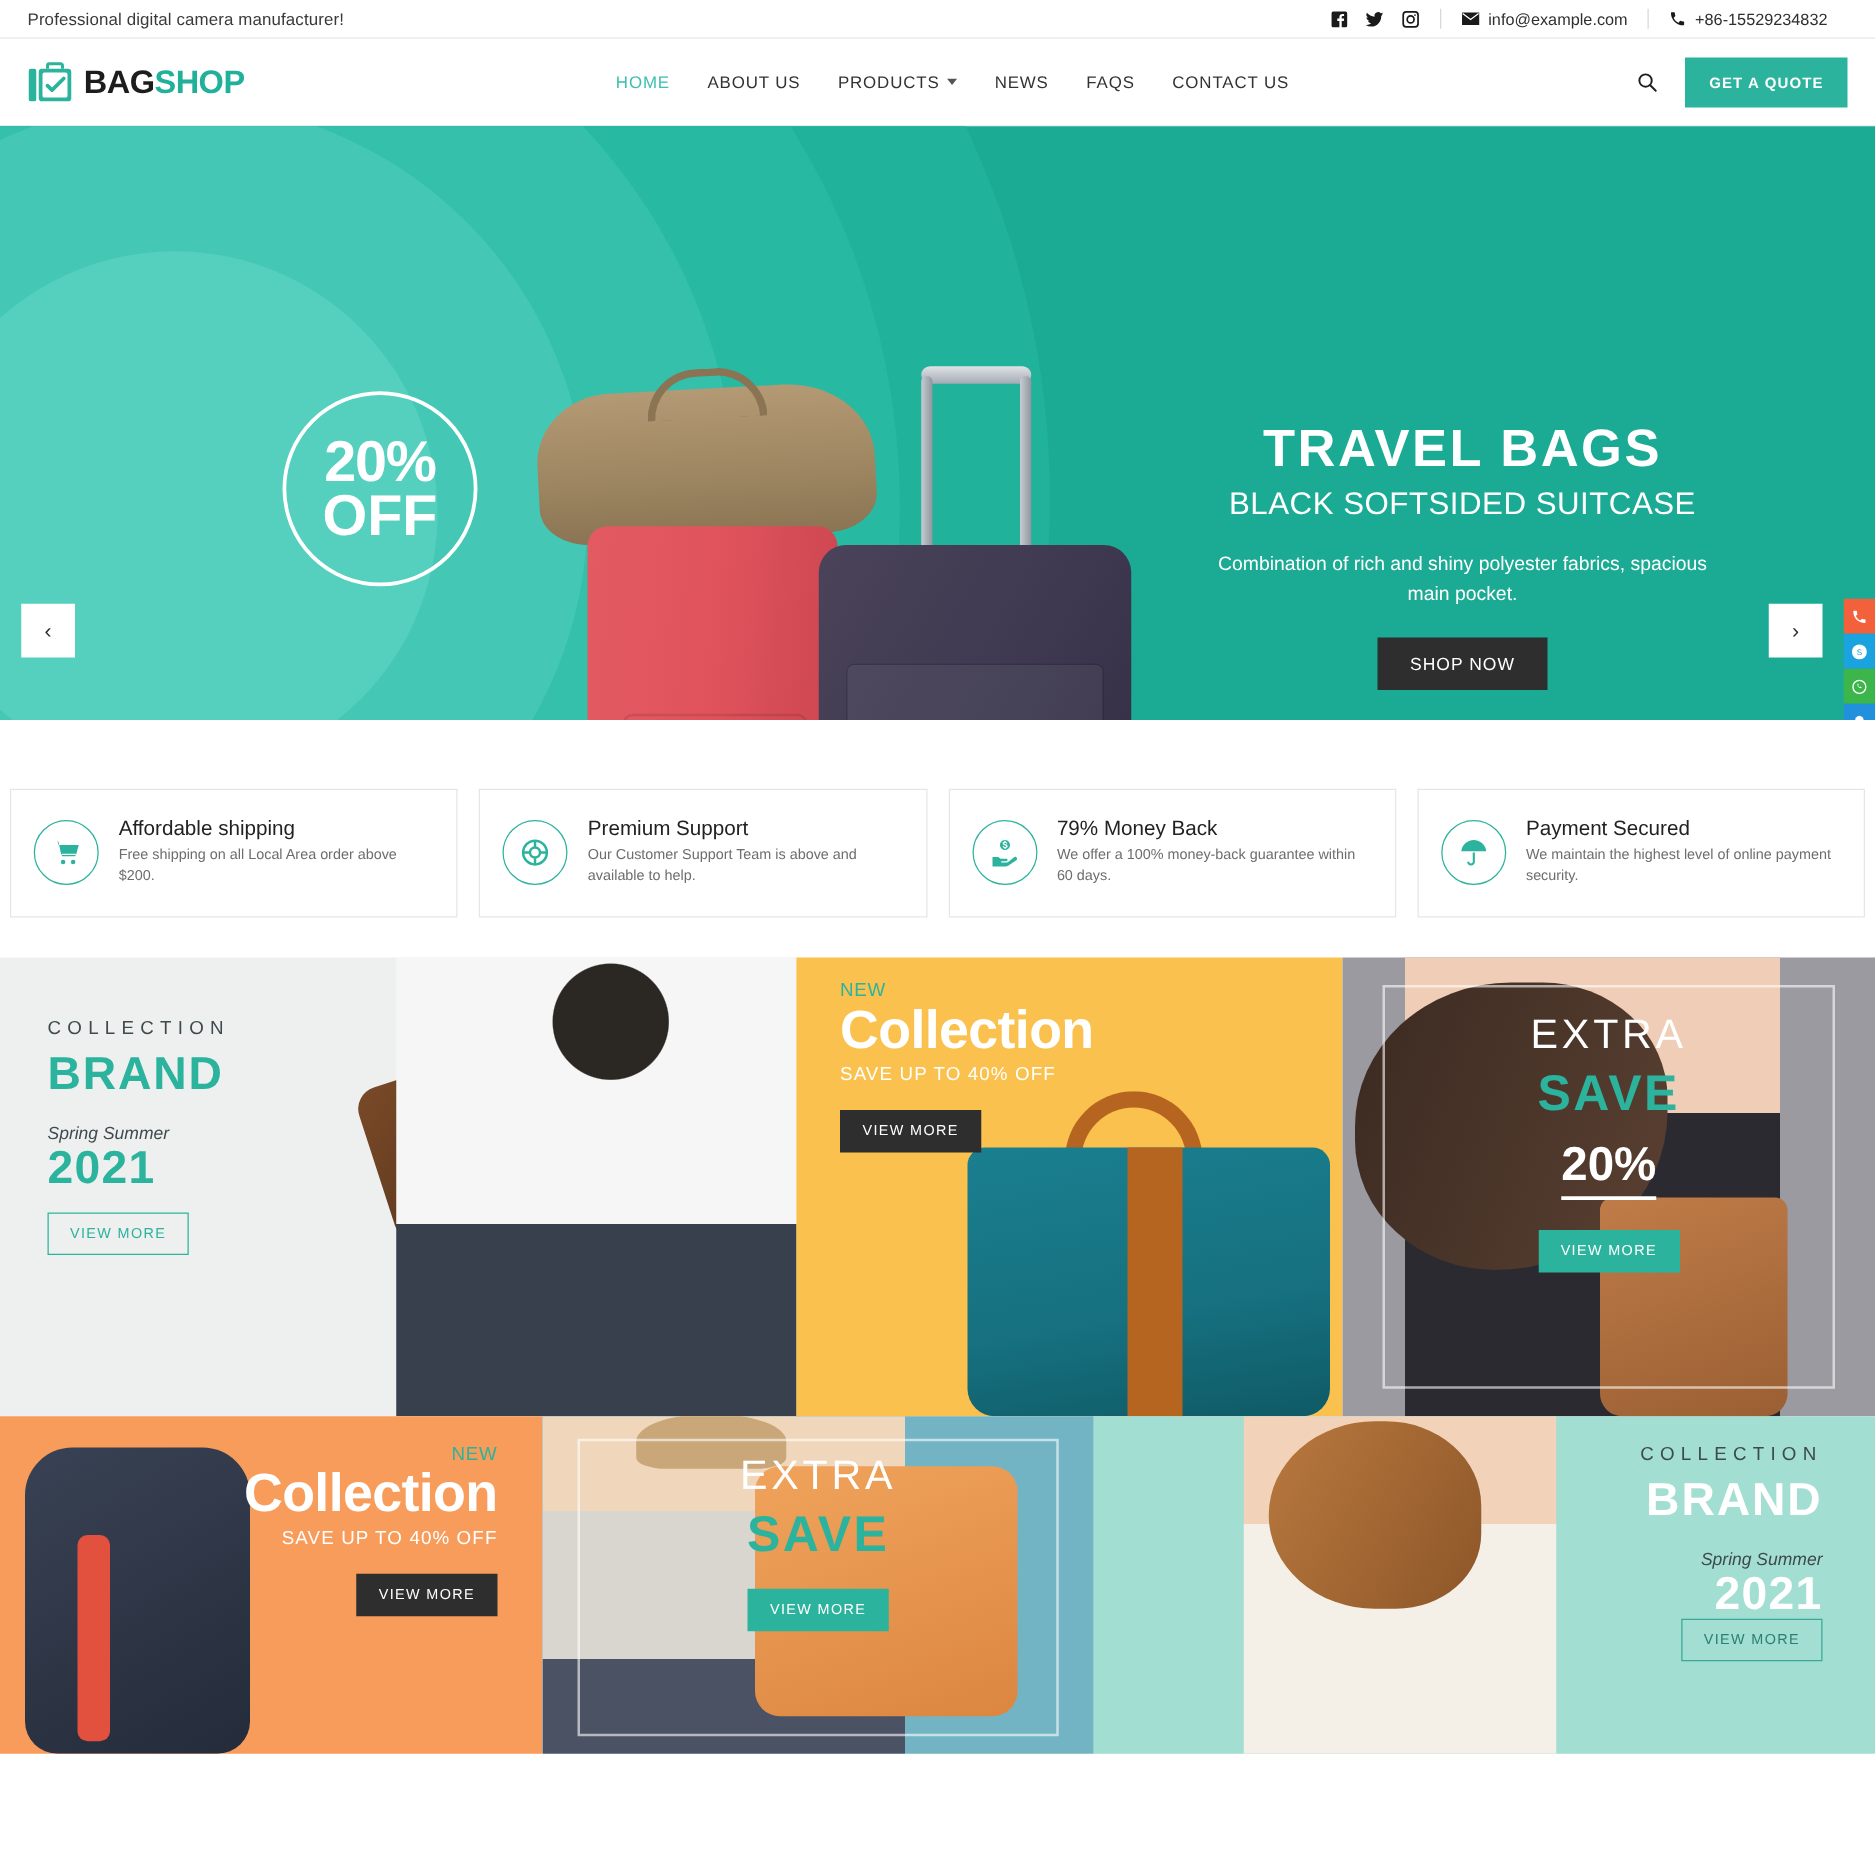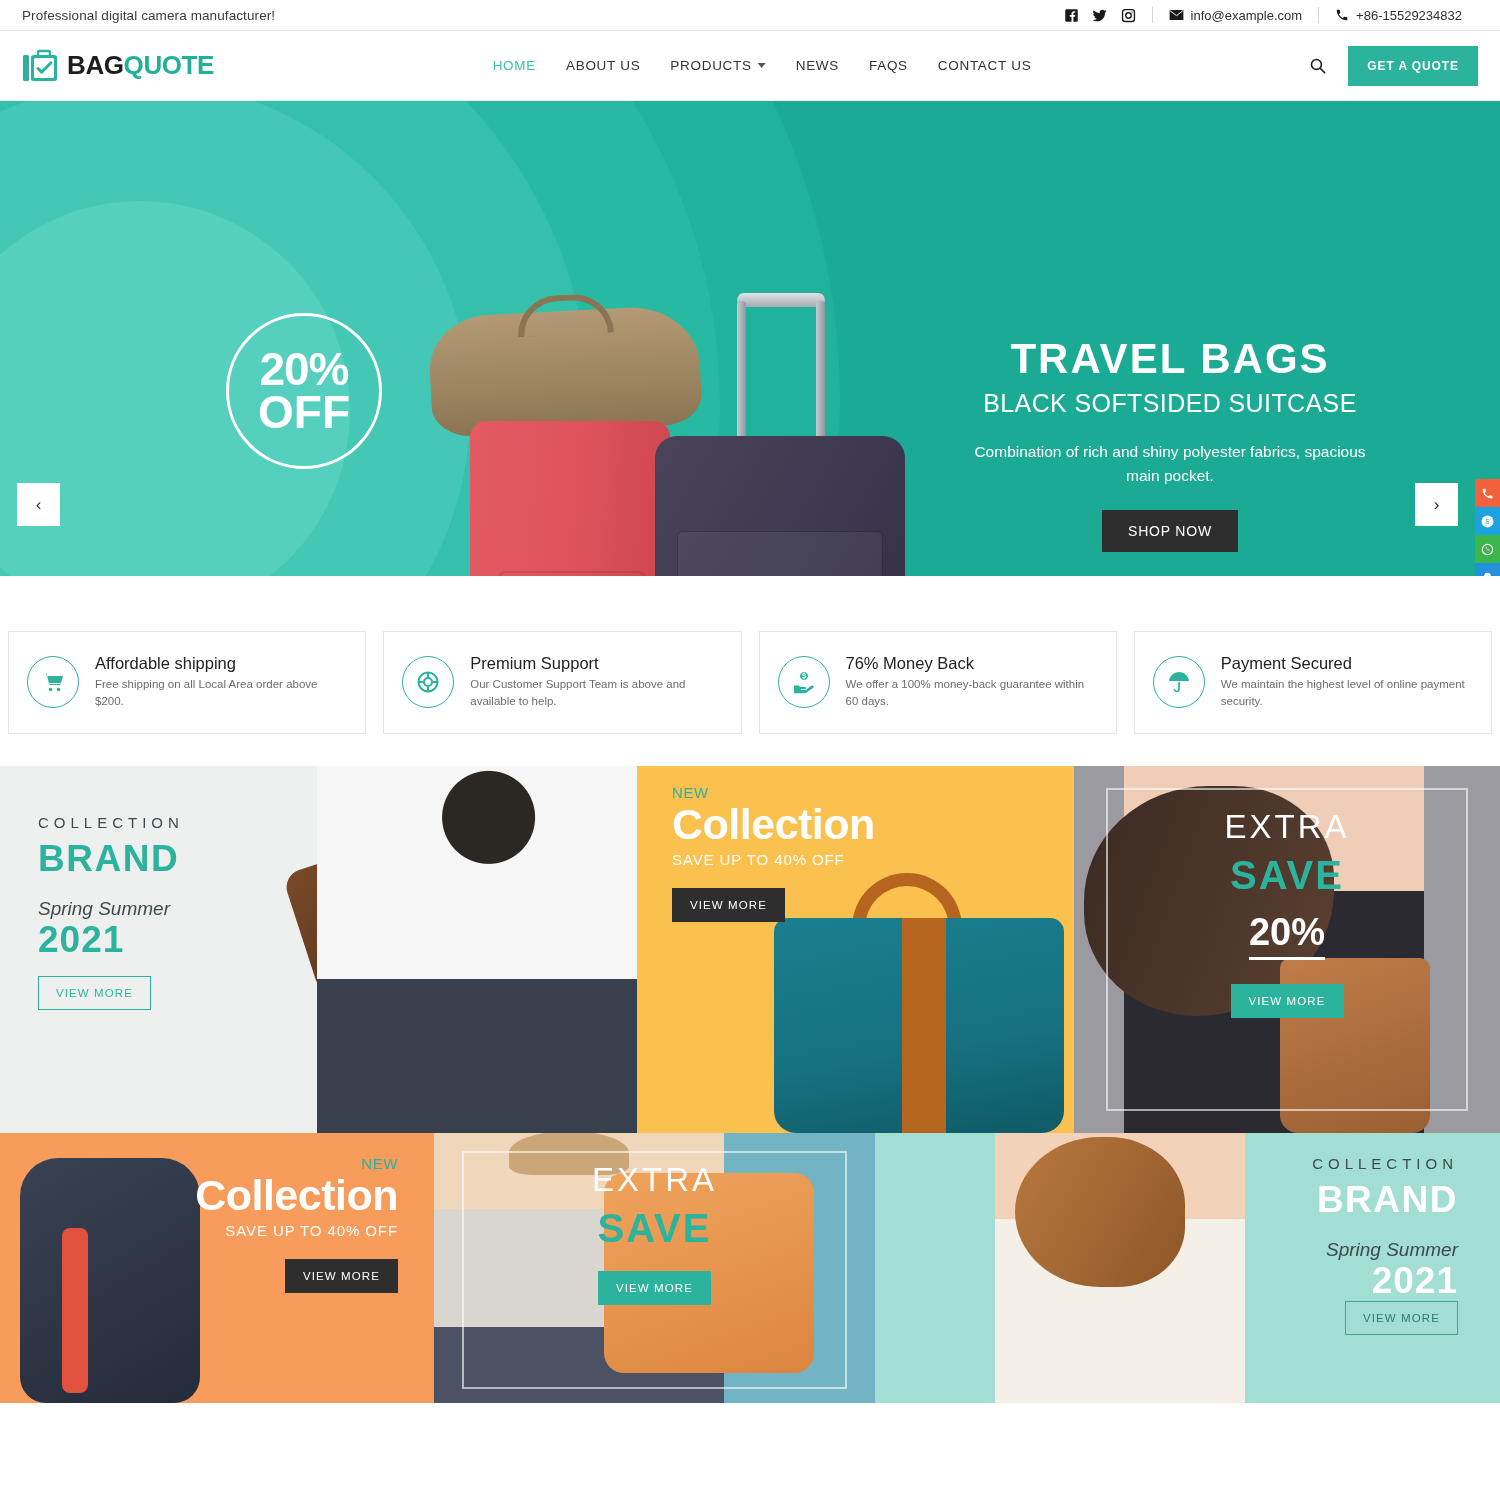--- a/index.html
+++ b/index.html
@@ -188,21 +188,21 @@
 
   .t-orange      { flex: 0 0 434px; background: #f79c5a; }
   .t-blue        { flex: 0 0 441px; background: #72b4c4; }
   .t-mint        { flex: 1 1 auto;  background: #a2ded1; }
 
   .tile-pad { position: absolute; z-index: 3; }
 
   .kicker-dark { font-size: 15px; letter-spacing: 5px; color: #3d4a4e; }
   .brand-big { font-size: 37px; font-weight: 700; letter-spacing: 1.5px; color: #2cb39d; margin-top: 7px; }
   .brand-big.white { color: #fff; }
-  .spring { font-size: 19px; font-style: italic; color: #3e4a4e; margin-top: 18px; }
+  .spring { font-size: 14px; font-style: italic; color: #3e4a4e; margin-top: 18px; }
   .year { font-size: 37px; font-weight: 700; color: #2cb39d; letter-spacing: 1px; line-height:1.1; }
   .year.white { color: #fff; }
 
   .btn-outline {
     display:inline-block; margin-top: 16px; border: 1px solid #2cb39d; color: #2cb39d;
     background: transparent; font-size: 11.5px; letter-spacing: 1.1px;
     padding: 10px 17px; cursor: pointer; font-family: "Liberation Sans", sans-serif;
   }
   .btn-dark {
     display:inline-block; background: #2e2e2e; color: #fff; border: none;
@@ -324,21 +324,21 @@
       <span class="logo-mark">
         <svg width="36" height="34" viewBox="0 0 36 34">
           <rect x="1" y="6" width="6" height="26" rx="1.5" fill="#2cb39d"></rect>
           <rect x="9" y="6" width="26" height="26" rx="2.5" fill="#2cb39d"></rect>
           <rect x="12" y="9" width="20" height="20" rx="1.5" fill="#ffffff"></rect>
           <path d="M16 19.5l3.6 3.6L29 13.8" stroke="#2cb39d" stroke-width="3" fill="none" stroke-linecap="round" stroke-linejoin="round"></path>
           <path d="M16 6V3.5A1.5 1.5 0 0117.5 2h9A1.5 1.5 0 0128 3.5V6" stroke="#2cb39d" stroke-width="2.4" fill="none"></path>
         </svg>
       </span>
       <span class="logo-text">
-        <span class="bag">BAG</span><span class="shop">QUOTE</span>
+        <span class="bag">BAG</span><span class="shop">SHOP</span>
       </span>
     </div>
 
     <div class="nav">
       <div class="nav-item active">
         <span>HOME</span>
       </div>
       <div class="nav-item">
         <span>ABOUT US</span>
       </div>
@@ -471,21 +471,21 @@
     </div>
 
     <div class="feature">
       <div class="feat-icon">
         <svg width="24" height="24" viewBox="0 0 24 24" fill="#2cb39d">
             <path d="M12 2c-2.2 0-4 1.8-4 4s1.8 4 4 4 4-1.8 4-4-1.8-4-4-4zm.6 6.3v.9h-1v-.9c-.8-.1-1.4-.6-1.5-1.4h1c.1.4.4.6.9.6s.9-.2.9-.6-.4-.6-1.1-.8c-1-.2-1.7-.6-1.7-1.5 0-.7.5-1.2 1.4-1.4V2.5h1v.8c.8.2 1.3.7 1.4 1.4h-1c0-.3-.4-.6-.8-.6s-.8.2-.8.5c0 .4.4.5 1.2.7 1 .2 1.6.7 1.6 1.6 0 .8-.5 1.3-1.5 1.4z"></path>
             <path d="M2 15.5h4.5l2 1.5H13c.6 0 1 .4 1 1s-.4 1-1 1H9v1h4c.9 0 1.3-.3 2-.9l4.3-3.3c.7-.5 1.6-.4 2.1.3.5.7.3 1.6-.4 2l-6.5 4.5c-.6.4-1.2.6-1.9.6H2v-7.7z"></path>
           </svg>
       </div>
       <div>
-        <div class="feat-title">76% Money Back</div>
+        <div class="feat-title">79% Money Back</div>
         <div class="feat-desc">We offer a 100% money-back guarantee within 60 days.</div>
       </div>
     </div>
 
     <div class="feature">
       <div class="feat-icon">
         <svg width="24" height="24" viewBox="0 0 24 24" fill="#2cb39d">
             <path d="M12 2C6.8 2 2.5 6 2 11h20c-.5-5-4.8-9-10-9z"></path>
             <path d="M11.2 12v7.3c0 .8-.6 1.4-1.4 1.4s-1.4-.6-1.4-1.4h-1.7c0 1.7 1.4 3 3.1 3s3.1-1.3 3.1-3V12h-1.7z"></path>
           </svg>

